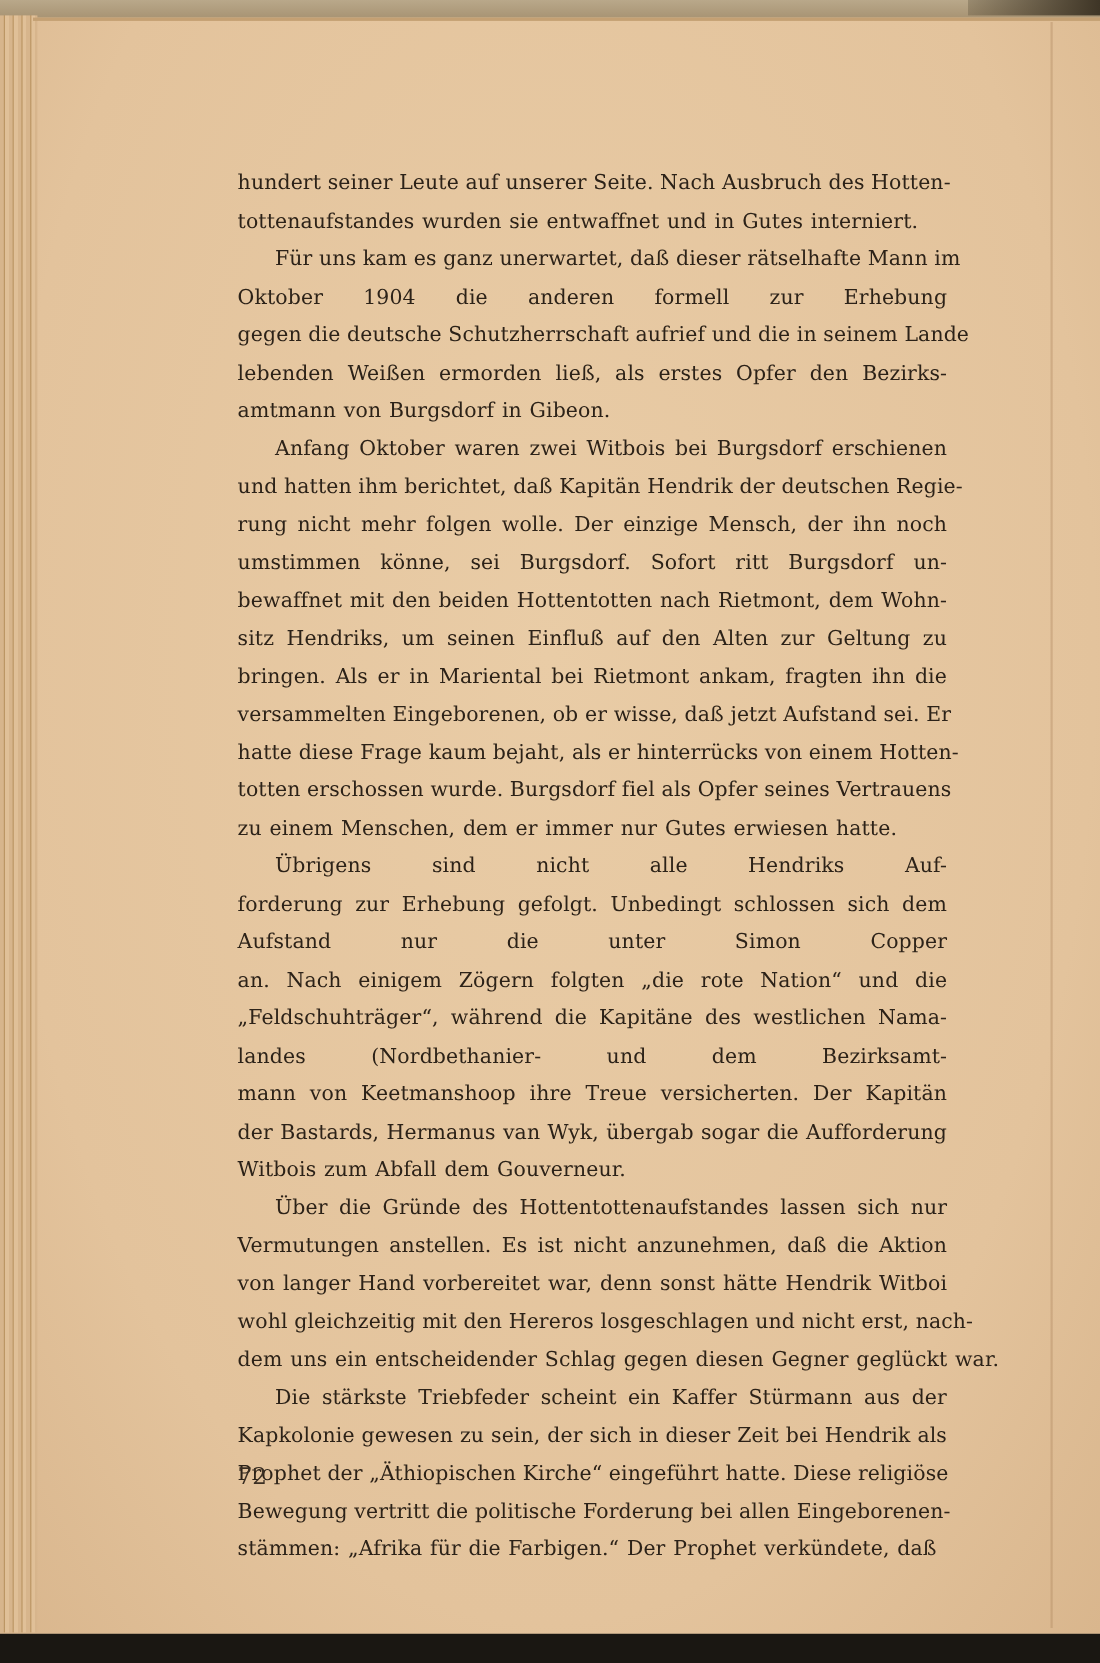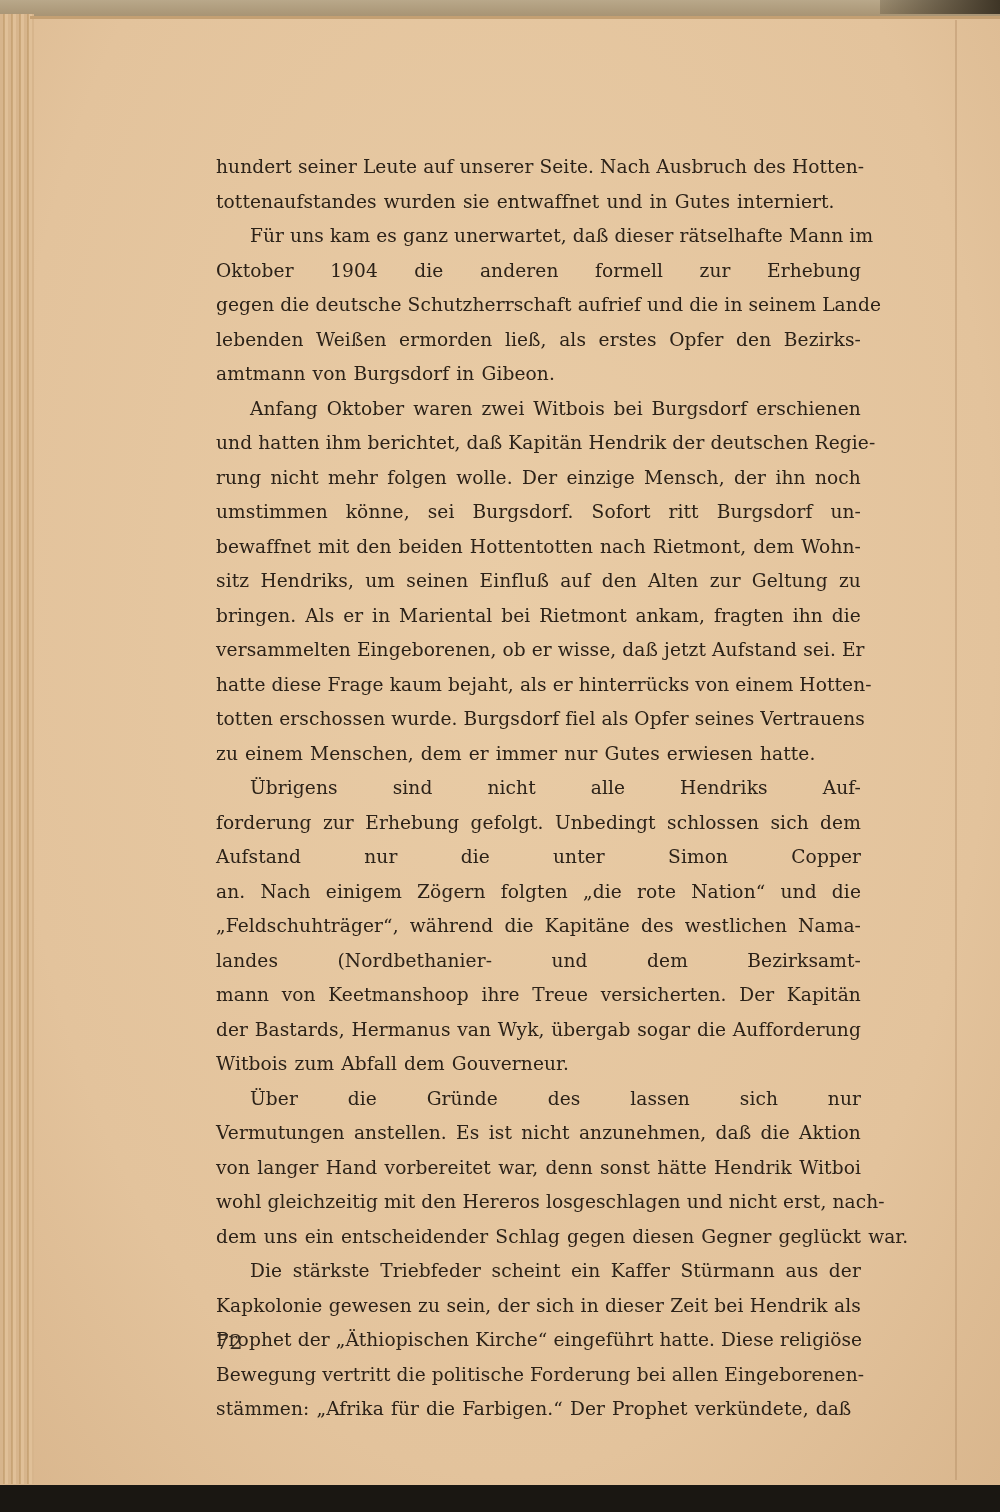--- a/index.html
+++ b/index.html
@@ -352,20 +352,21 @@
           <span class="word">dem</span>
           <span class="word">Gouverneur.</span>
         </div>
       </div>
       <div>
         <div class="line indent">
           <span class="word">Über</span>
           <span class="word">die</span>
           <span class="word">Gründe</span>
           <span class="word">des</span>
+          <span class="word">Hottentottenaufstandes</span>
           <span class="word">lassen</span>
           <span class="word">sich</span>
           <span class="word">nur</span>
         </div>
         <div class="line">
           <span class="word">Vermutungen</span>
           <span class="word">anstellen.</span>
           <span class="word">Es</span>
           <span class="word">ist</span>
           <span class="word">nicht</span>

